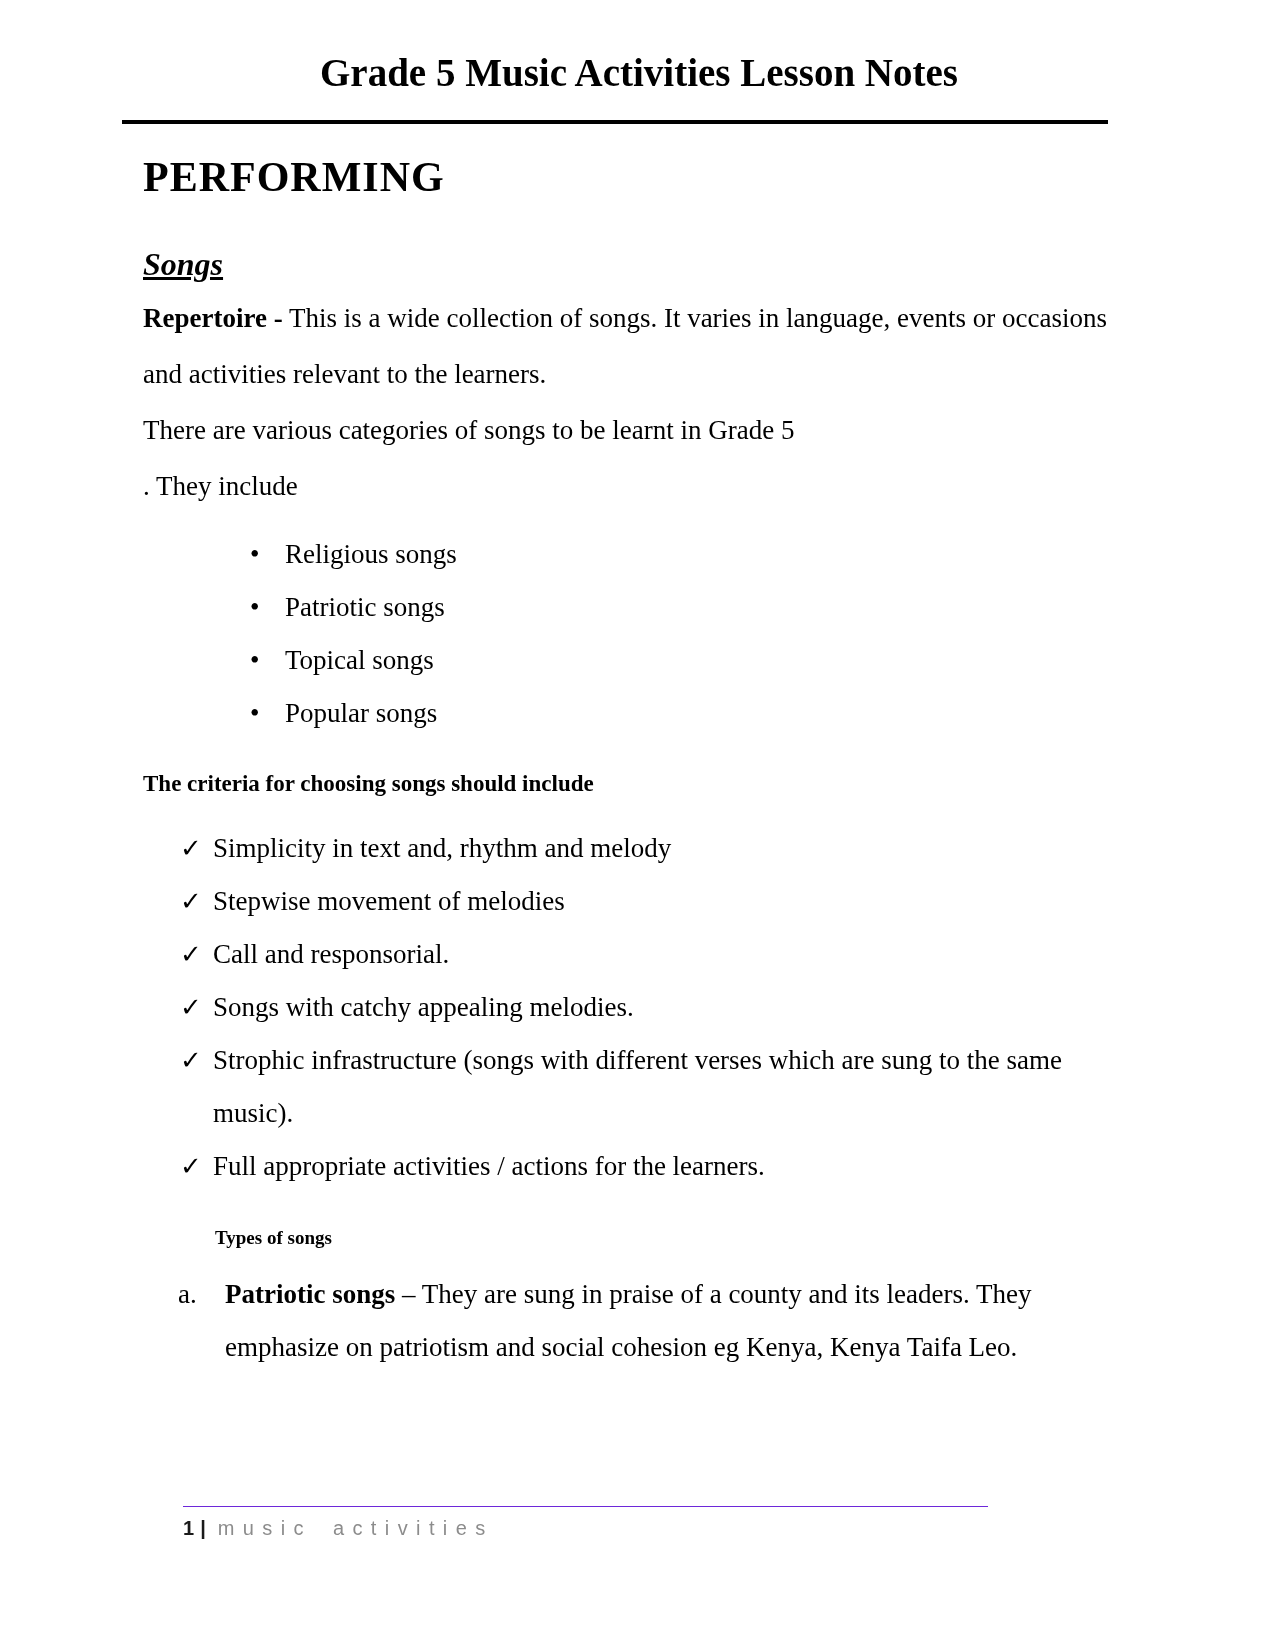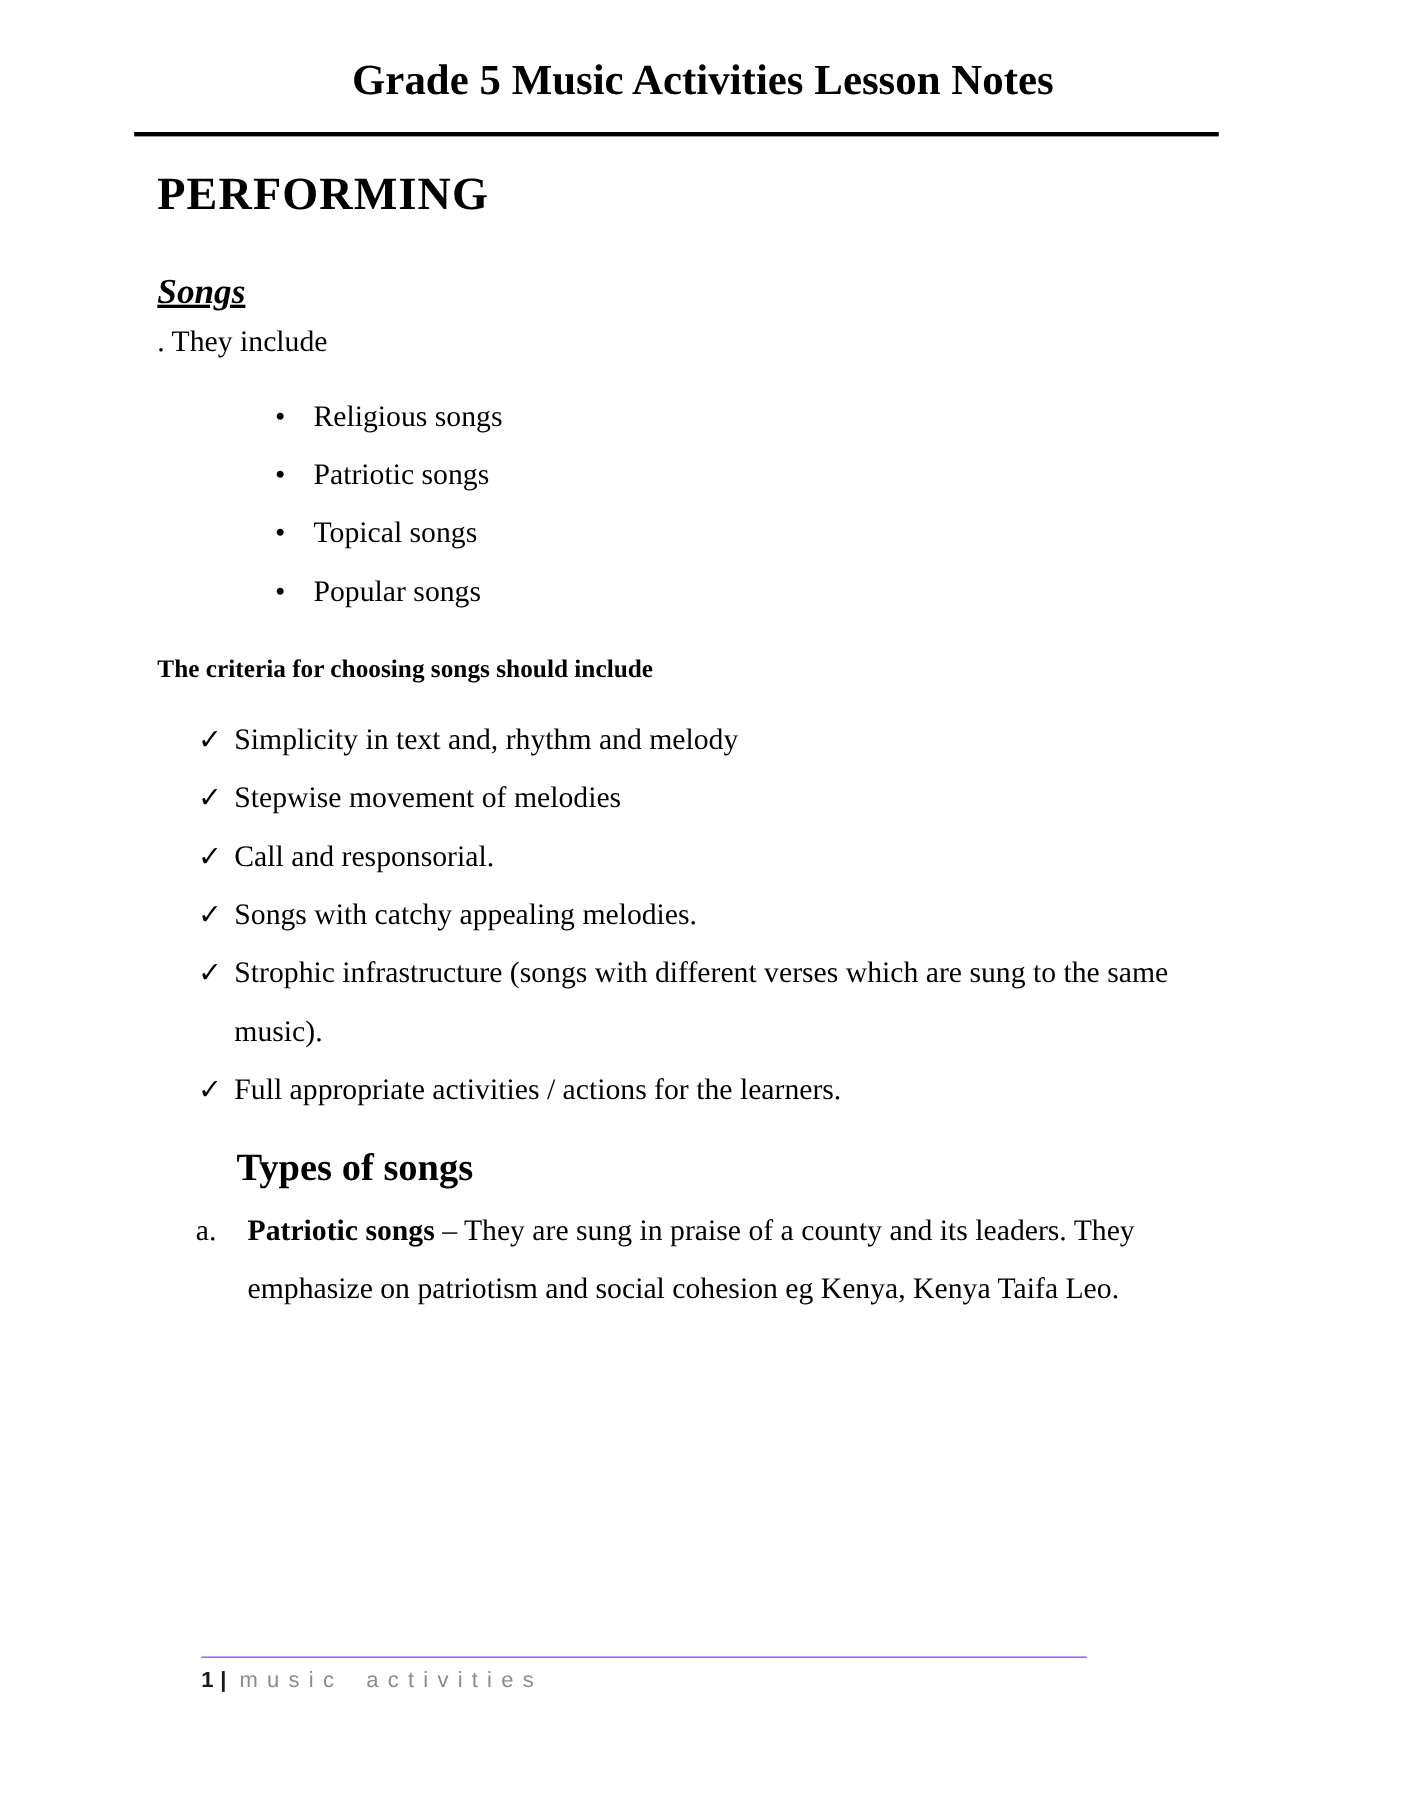--- a/index.html
+++ b/index.html
@@ -71,21 +71,21 @@
   .check-item { display: flex; font-size: 27px; line-height: 53px; }
   .check-marker {
     margin-left: 37px;
     width: 33px;
     flex: 0 0 33px;
     font-size: 26px;
   }
   .check-text { flex: 1; }
   .types-heading {
     margin: 18px 0 0 72px;
-    font-size: 35px;
+    font-size: 19px;
     line-height: 53px;
     font-weight: bold;
   }
   .alpha-list { margin: 4px 0 0 0; padding: 0; list-style: none; }
   .alpha-item { display: flex; font-size: 27px; line-height: 53px; }
   .alpha-marker {
     margin-left: 35px;
     width: 37px;
     flex: 0 0 37px;
   }
@@ -117,21 +117,23 @@
   <div class="content">
 
     <h1 class="doc-title">Grade 5 Music Activities Lesson Notes</h1>
 
     <h2 class="section-title">PERFORMING</h2>
 
     <div>
       <h3 class="songs-heading">Songs</h3>
     </div>
 
+    <p class="body-par first"><span class="lead-bold">Repertoire -</span><span> This is a wide collection of songs. It varies in language, events or occasions and activities relevant to the learners.</span></p>
 
+    <p class="body-par">There are various categories of songs to be learnt in Grade 5</p>
 
     <p class="body-par">. They include</p>
 
     <ul class="bullet-list">
       <li class="bullet-item">
         <span class="bullet-marker">•</span>
         <span>Religious songs</span>
       </li>
       <li class="bullet-item">
         <span class="bullet-marker">•</span>

